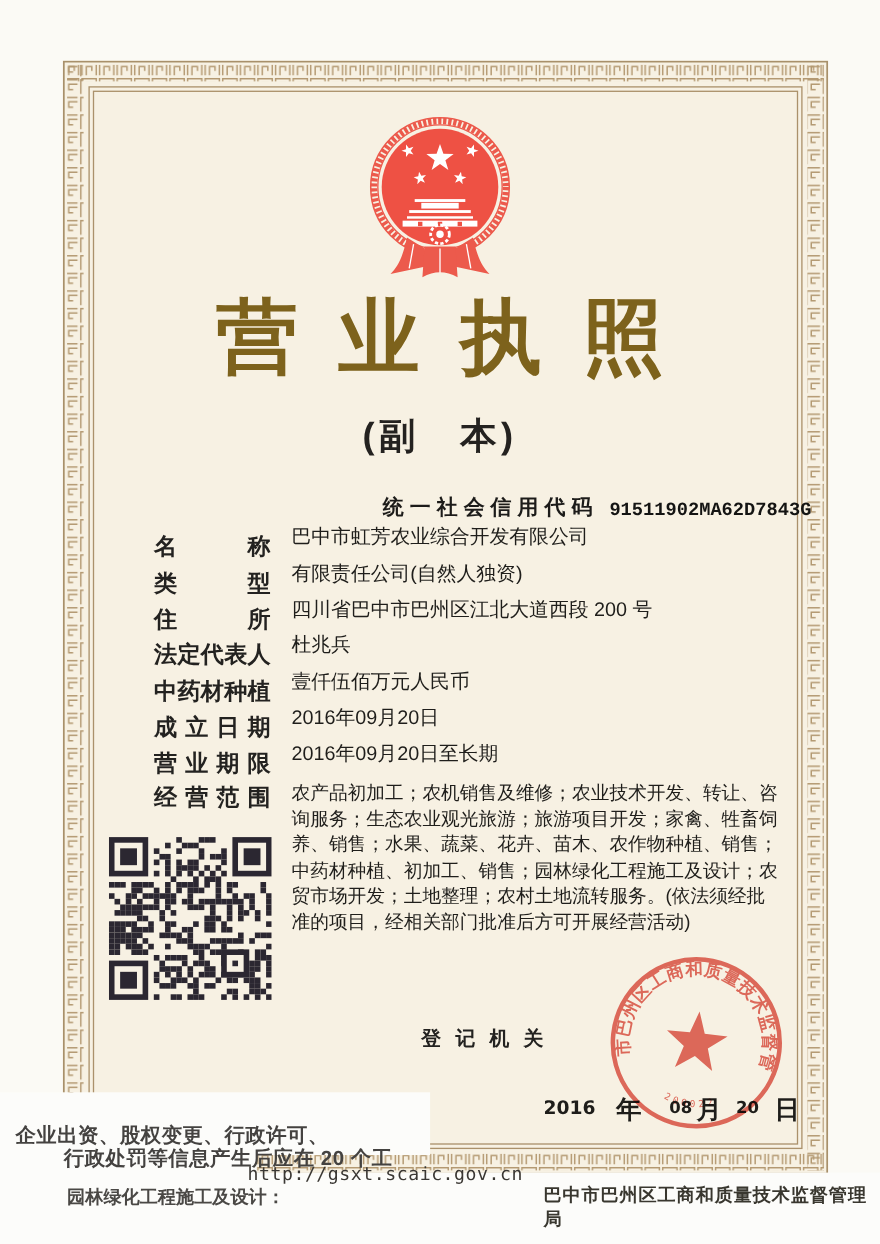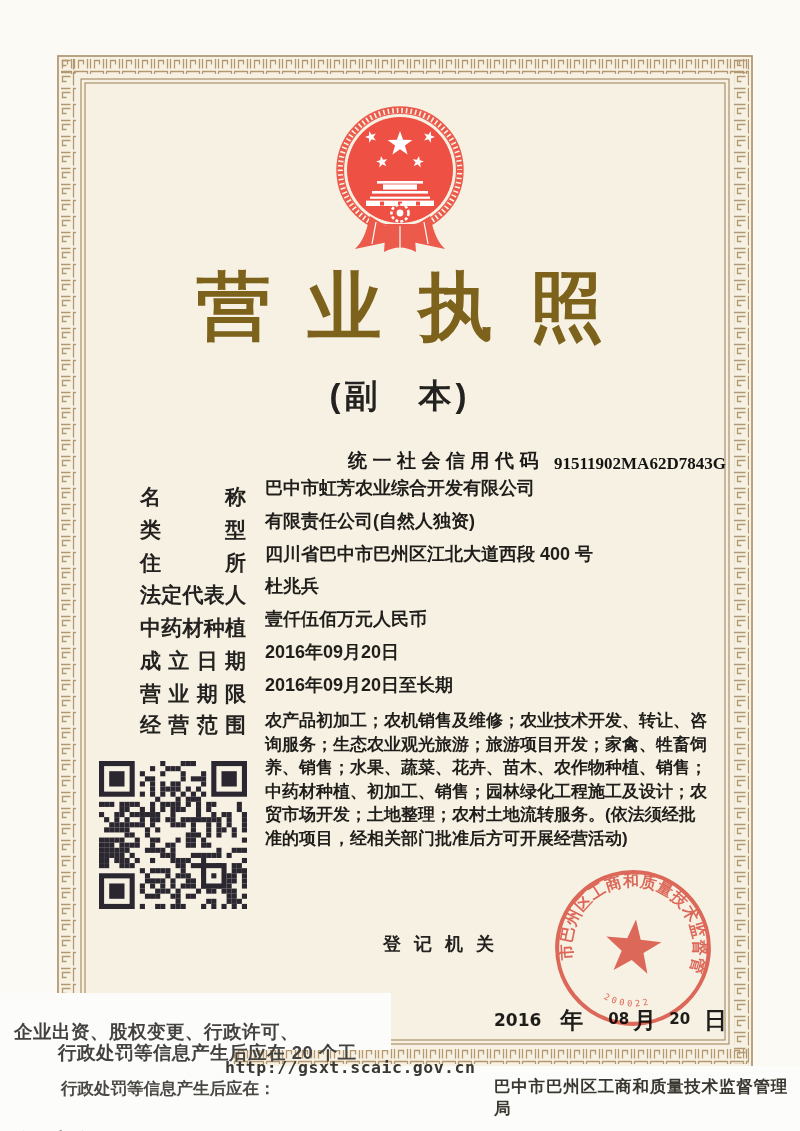--- a/index.html
+++ b/index.html
@@ -11,50 +11,50 @@
   .border-svg{position:absolute;left:0;top:0;}
   
   .emblem{left:336px;top:104px;z-index:2;}
   
   .title{left:0;top:258px;width:800px;text-align:center;font-size:74px;font-weight:bold;
          color:#7d621c;letter-spacing:37px;text-indent:37px;z-index:2;}
   .subtitle{left:0;top:374px;width:800px;text-align:center;font-size:33px;font-weight:bold;
             letter-spacing:4px;color:#242220;z-index:2;}
   .credit{left:316px;top:448px;display:flex;align-items:flex-end;z-index:2;margin-left:32px;}
   .credit-label{font-size:19px;font-weight:bold;letter-spacing:5.5px;color:#1c1b19;}
-  .credit-code{font-family:Liberation Serif, serif;font-size:17px;font-weight:bold;
+  .credit-code{font-family:Liberation Mono, monospace;font-size:17px;font-weight:bold;
                margin-left:10px;color:#141413;}
   
   .frow{position:absolute;left:140px;z-index:2;}
   .flabel{position:absolute;left:0;top:0;width:106px;font-size:21px;font-weight:bold;
           color:#232220;text-align:justify;text-align-last:justify;}
-  .fvalue{position:absolute;left:125px;top:-6px;width:447px;font-size:18px;font-weight:bold;
+  .fvalue{position:absolute;left:125px;top:-6px;width:447px;font-size:18px;font-weight:normal;
           color:#1f1e1b;line-height:23.5px;}
   .fvalue.small{font-size:17px;top:-2px;}
   
   .qr{left:99px;top:761px;z-index:2;}
   
   .watermark{left:217px;top:582px;font-size:37px;font-weight:bold;white-space:nowrap;
              letter-spacing:-1px;z-index:6;mix-blend-mode:multiply;opacity:.93;}
   
   .authority{left:383px;top:932px;font-size:18px;font-weight:bold;letter-spacing:13px;
              color:#232220;z-index:2;}
-  .dateline{left:494px;top:993px;display:flex;align-items:flex-start;z-index:2;color:#1e1d1a;margin-top:12px;}
+  .dateline{left:494px;top:993px;display:flex;align-items:flex-start;z-index:2;color:#1e1d1a;}
   .d-num{font-size:17px;font-weight:bold;margin-top:5px;font-family:"DejaVu Sans",sans-serif;}
   .d-unit{font-size:23px;font-weight:bold;}
   .seal{left:551px;top:866px;z-index:5;mix-blend-mode:multiply;opacity:.88;}
   
   .white-a{left:0;top:993px;width:391px;height:57px;background:#fcfcfa;z-index:3;}
   .white-b{left:0;top:1048px;width:233px;height:83px;background:#fcfcfa;z-index:3;}
   .white-strip{left:0;top:1066px;width:800px;height:65px;background:#fcfcfa;z-index:3;}
   .notice{z-index:4;font-size:18.5px;font-weight:600;color:#444240;letter-spacing:.5px;white-space:nowrap;}
   .n1{left:14px;top:998px;}  .n2{left:14px;top:1019px;text-align:center;}
   .n3{left:14px;top:1040px;margin-left:44px;} .n4{left:14px;top:1099px;margin-top:28px;}
   .site-label{left:61px;top:1078px;font-size:16.5px;font-weight:600;color:#4a4845;z-index:4;}
-  .site-url{left:225px;top:1058px;font-size:16.5px;font-weight:bold;letter-spacing:.5px;
+  .site-url{left:225px;top:1058px;font-size:16.5px;font-weight:normal;letter-spacing:.5px;
             color:#3a3733;font-family:"DejaVu Sans Mono",monospace;z-index:4;}
   .publisher{left:494px;top:1076px;font-size:16.5px;font-weight:600;letter-spacing:.8px;
              color:#39372f;z-index:4;}
 </style>
 </head>
 <body>
 
 <div class="page">
 
   <div class="abs frame">
@@ -123,21 +123,21 @@
   <div class="frow" style="top:483px">
     <div class="flabel">名称</div>
     <div class="fvalue">巴中市虹芳农业综合开发有限公司</div>
   </div>
   <div class="frow" style="top:516px">
     <div class="flabel">类型</div>
     <div class="fvalue">有限责任公司(自然人独资)</div>
   </div>
   <div class="frow" style="top:549px">
     <div class="flabel">住所</div>
-    <div class="fvalue">四川省巴中市巴州区江北大道西段 400 号</div>
+    <div class="fvalue">四川省巴中市巴州区江北大道西段 200 号</div>
   </div>
   <div class="frow" style="top:581px">
     <div class="flabel">法定代表人</div>
     <div class="fvalue">杜兆兵</div>
   </div>
   <div class="frow" style="top:614px">
     <div class="flabel">中药材种植</div>
     <div class="fvalue">壹仟伍佰万元人民币</div>
   </div>
   <div class="frow" style="top:647px">
@@ -502,17 +502,17 @@
     </g>
   </svg>
 
   <div class="abs white-a"></div>
   <div class="abs white-b"></div>
   <div class="abs white-strip"></div>
 
   <div class="abs notice n2">企业出资、股权变更、行政许可、</div>
   <div class="abs notice n3">行政处罚等信息产生后应在 20 个工</div>
   <div class="abs notice n4">作日内公示。</div>
-  <div class="abs site-label">行政处罚等信息产生后应在：</div>
+  <div class="abs site-label">园林绿化工程施工及设计：</div>
   <div class="abs site-url">http://gsxt.scaic.gov.cn</div>
   <div class="abs publisher">巴中市巴州区工商和质量技术监督管理局</div>
 
 </div>
 
 </body></html>

